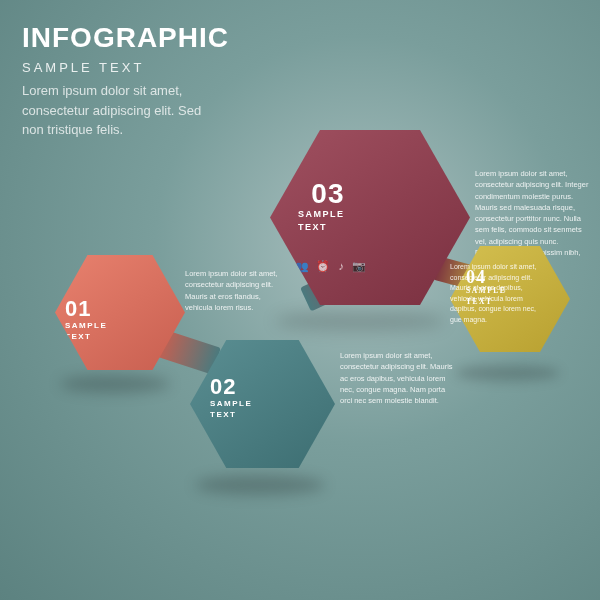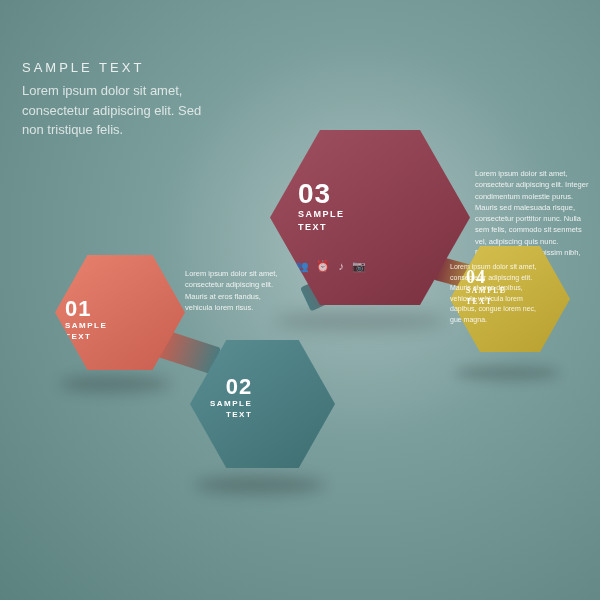--- a/index.html
+++ b/index.html
@@ -221,21 +221,21 @@
 
 <div class="bg">
 
   <div class="shadow shadow1"></div>
   <div class="shadow shadow2"></div>
   <div class="shadow shadow3"></div>
   <div class="shadow shadow4"></div>
 
   <div class="header">
     <h1>
-      <br>
+      <span>INFOGRAPHIC</span><br>
     </h1>
     <h2>SAMPLE TEXT</h2>
     <p>Lorem ipsum dolor sit amet, consectetur adipiscing elit. Sed non tristique felis.</p>
   </div>
 
   <div class="conn12" style="position:absolute;"></div>
   <div class="conn23" style="position:absolute;"></div>
   <div class="conn34" style="position:absolute;"></div>
 
   <div class="hex hex1">
@@ -244,33 +244,34 @@
       <div class="hex-sub">
         <span>SAMPLE</span><br>
         <span>TEXT</span>
       </div>
     </div>
   </div>
 
   <div class="info-text" style="top:268px; left:185px; max-width:100px;">Lorem ipsum dolor sit amet, consectetur adipiscing elit. Mauris at eros flandus, vehicula lorem risus.</div>
 
   <div class="hex hex2">
-    <div class="hex-label" style="top:36px; left:20px;text-align:right;">
+    <div class="hex-label" style="top:36px; left:20px;">
       <div class="hex-num">02</div>
       <div class="hex-sub">
         <span>SAMPLE</span><br>
         <span>TEXT</span>
       </div>
     </div>
   </div>
 
+  <div class="info-text" style="top:350px; left:340px; max-width:115px;">Lorem ipsum dolor sit amet, consectetur adipiscing elit. Mauris ac eros dapibus, vehicula lorem nec, congue magna. Nam porta orci nec sem molestie blandit.</div>
 
   <div class="hex hex3">
     <div class="hex-label" style="top:50px; left:28px;">
-      <div class="hex-num" style="font-size:28px;">03</div>
+      <div class="hex-num" style="font-size:28px;text-align:right;">03</div>
       <div class="hex-sub" style="font-size:9px;">
         <span>SAMPLE</span><br>
         <span>TEXT</span>
       </div>
     </div>
 
     <div class="icons-row" style="bottom:32px; left:25px;">
       <span>👥</span>
       <span>⏰</span>
       <span>♪</span>

